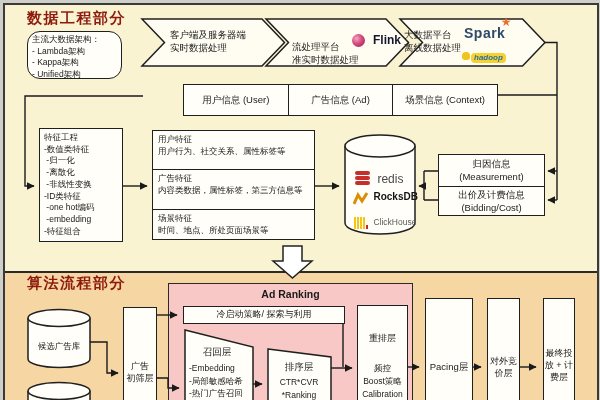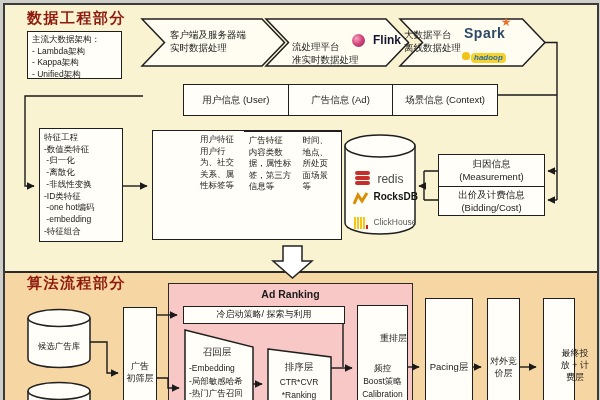--- a/index.html
+++ b/index.html
@@ -102,21 +102,21 @@
       <path d="M332,315 H343 V367"></path>
       <path d="M331,368 H352" marker-end="url(#ah)"></path>
       <path d="M408,367 H419" marker-end="url(#ah)"></path>
       <path d="M473,367 H481" marker-end="url(#ah)"></path>
       <path d="M520,367 H536" marker-end="url(#ah)"></path>
     </g>
   </svg>
 
   <div class="sec-title" style="left:27px;top:9px;">数据工程部分</div>
 
-  <div class="box small-list" style="left:27px;top:31px;width:95px;height:48px;padding:2px 4px;z-index:10;">
+  <div class="box small-list" style="left:27px;top:31px;width:95px;height:48px;padding:2px 4px;z-index:10;border-radius:13px;">
     <div>主流大数据架构：</div>
     <div>- Lambda架构</div>
     <div>- Kappa架构</div>
     <div>- Unified架构</div>
   </div>
 
   <div class="chev-label" style="left:170px;top:28px;">
     <div>客户端及服务器端</div>
       <div>实时数据处理</div>
   </div>
@@ -152,30 +152,31 @@
     <div class="pre">-数值类特征</div>
     <div class="pre"> -归一化</div>
     <div class="pre"> -离散化</div>
     <div class="pre"> -非线性变换</div>
     <div class="pre">-ID类特征</div>
     <div class="pre"> -one hot编码</div>
     <div class="pre"> -embedding</div>
     <div class="pre">-特征组合</div>
   </div>
 
-  <div class="box" style="left:152px;top:130px;width:190px;height:110px;z-index:10;display:flex;flex-direction:row;padding-left:42px;">
+  <div class="box" style="left:152px;top:130px;width:163px;height:110px;z-index:10;display:flex;flex-direction:column;">
     <div class="small-list" style="height:38px;box-sizing:border-box;padding:3px 5px;">
       <div>用户特征</div>
         <div>用户行为、社交关系、属性标签等</div>
     </div>
     <div class="small-list" style="height:40px;box-sizing:border-box;padding:3px 5px;border-top:1.5px solid #1f1f1f;">
       <div>广告特征</div>
         <div>内容类数据，属性标签，第三方信息等</div>
     </div>
     <div class="small-list" style="height:30px;box-sizing:border-box;padding:3px 5px;border-top:1.5px solid #1f1f1f;">
+      <div>场景特征</div>
         <div>时间、地点、所处页面场景等</div>
     </div>
   </div>
 
   <div class="lbl" style="left:355px;top:169px;">
     <span class="redis-stack" style="display:inline-block;vertical-align:middle;"><i></i><i></i><i></i></span>
     <span style="font-size:12px;color:#4a4a4a;vertical-align:middle;margin-left:3px;">redis</span>
   </div>
   <div class="lbl" style="left:353px;top:191px;">
     <svg width="16" height="13" class="rocks-zig">
@@ -221,41 +222,41 @@
     <div>-热门广告召回</div>
   </div>
 
   <div class="lbl center" style="left:268px;top:361px;width:62px;font-size:9.5px;">排序层</div>
   <div class="lbl center" style="left:268px;top:376px;width:62px;font-size:8.5px;line-height:12.5px;">
     <div>CTR*CVR</div>
     <div>*Ranking</div>
   </div>
 
   <div class="box" style="left:357px;top:305px;width:51px;height:102px;z-index:10;">
-    <div class="center" style="position:absolute;left:0;top:26px;width:100%;font-size:9px;text-align:right;">重排层</div>
+    <div class="center" style="position:absolute;left:0;top:26px;width:100%;font-size:9px;">重排层</div>
     <div class="center" style="position:absolute;left:0;top:56px;width:100%;font-size:8.5px;line-height:13px;">
       <div>频控</div>
       <div>Boost策略</div>
       <div>Calibration</div>
     </div>
   </div>
 
   <div class="box" style="left:425px;top:298px;width:48px;height:109px;z-index:10;">
     <div class="center" style="position:absolute;left:0;top:62px;width:100%;font-size:9.5px;">Pacing层</div>
   </div>
 
   <div class="box" style="left:487px;top:298px;width:33px;height:109px;z-index:10;">
     <div class="center" style="position:absolute;left:0;top:56px;width:100%;font-size:9px;line-height:12px;">
       <div>对外竞</div>
         <div>价层</div>
     </div>
   </div>
 
   <div class="box" style="left:543px;top:298px;width:32px;height:109px;z-index:10;">
-    <div class="center" style="position:absolute;left:16px;top:48px;width:100%;font-size:9px;line-height:12px;">
+    <div class="center" style="position:absolute;left:0;top:48px;width:100%;font-size:9px;line-height:12px;">
       <div>最终投</div>
         <div>放 + 计</div>
         <div>费层</div>
     </div>
   </div>
 
   <div class="abs" id="outer-border"></div>
 </div>
 
 </body></html>

